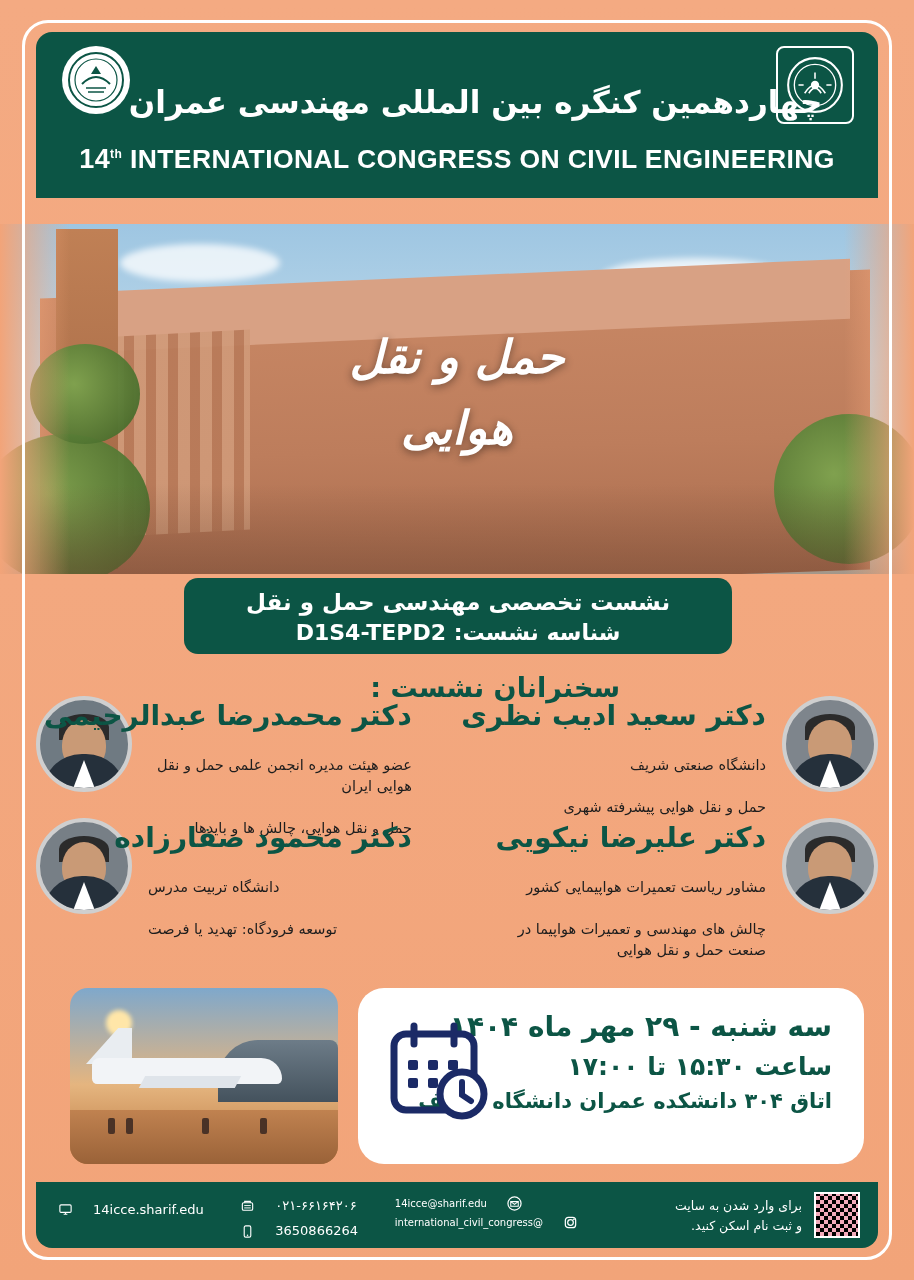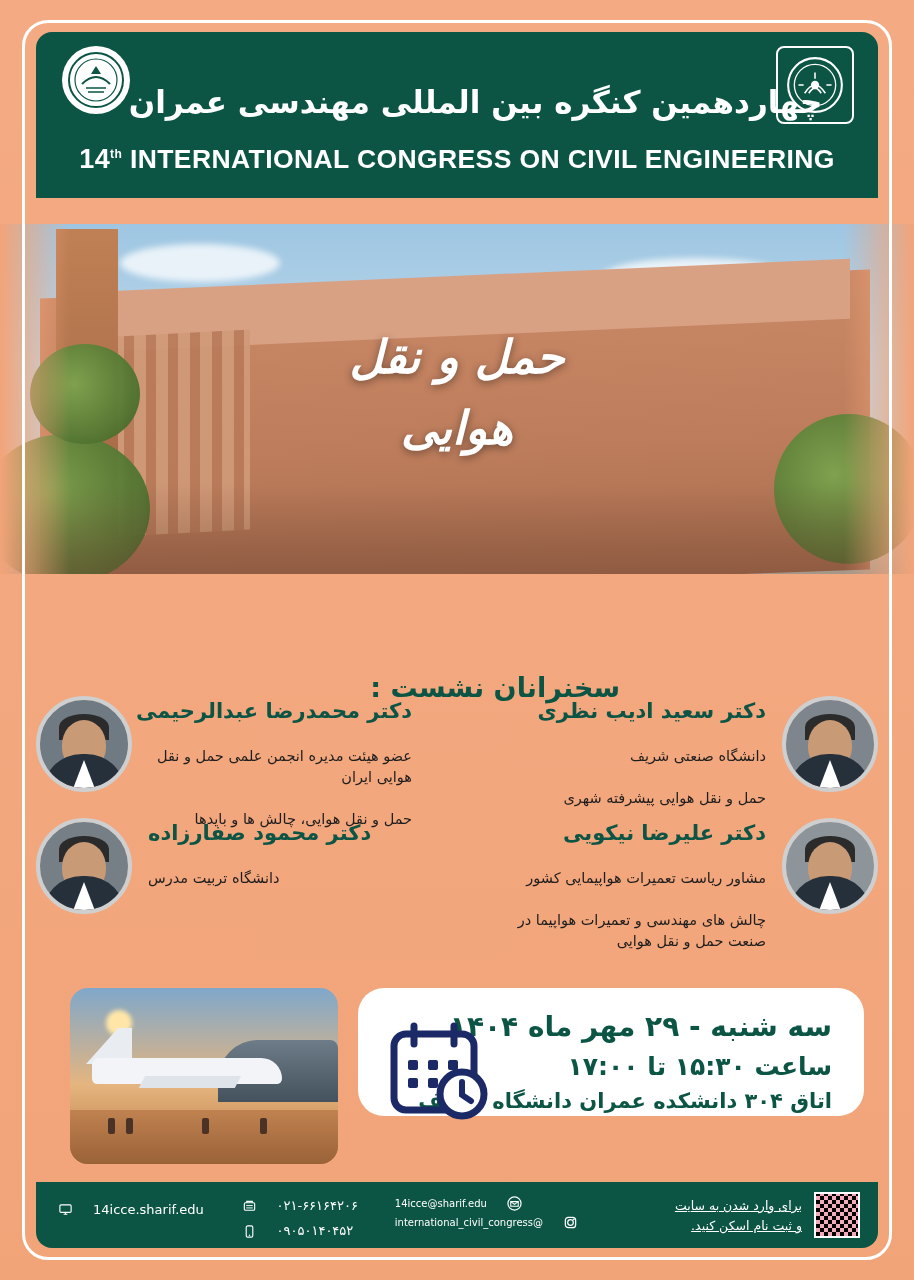--- a/index.html
+++ b/index.html
@@ -221,21 +221,21 @@
     background: #ffffff;
     clip-path: polygon(50% 0, 100% 100%, 0 100%);
   }
   .sp .photo.bg-a { background:#7e858c; }
   .sp .photo.bg-b { background:#6f7a82; }
   .sp .photo.bg-c { background:#8d949a; }
   .sp .photo.bg-d { background:#777f86; }
   .sp .txt { position: absolute; top: 2px; }
   .sp .name {
     color: #0c5545;
-    font-size: 21px;
+    font-size: 28px;
     font-weight: bold;
     line-height: 1.3;
     white-space: nowrap;
   }
   .sp .aff {
     color: #1d1d1d;
     font-size: 14.5px;
     line-height: 1.45;
     margin-top: 21px;
   }
@@ -251,21 +251,21 @@
   .sp.l1 .photo { left: 0; }
   .sp.l1 .txt { left: 112px; text-align: right; width: 264px; }
   .sp.l2 { left: 0; top: 146px; }
   .sp.l2 .photo { left: 0; }
   .sp.l2 .txt { left: 112px; text-align: left; width: 264px; }
 
   
   .whenwhere {
     position: absolute;
     left: 358px; top: 988px;
-    width: 506px; height: 128px;
+    width: 506px; height: 176px;
     background: #ffffff;
     border-radius: 26px;
     direction: rtl;
     padding: 18px 24px 0 0;
   }
   .whenwhere .cal {
     position: absolute;
     left: 30px; top: 32px;
     width: 104px; height: 104px;
   }
@@ -333,21 +333,21 @@
     position: absolute; right: 18px; top: 10px;
     width: 46px; height: 46px;
     background:
       repeating-linear-gradient(90deg,#fff 0 4px,#0c5545 4px 8px),
       repeating-linear-gradient(0deg,#fff 0 4px,#0c5545 4px 8px);
     background-blend-mode: difference;
     border: 2px solid #ffffff;
   }
   .footer .qr-note {
     position: absolute; right: 76px; top: 14px;
-    font-size: 12.5px; line-height: 1.6; text-align: right; text-decoration: underline;
+    font-size: 12.5px; line-height: 1.6; text-align: right;
   }
   .footer .email-col {
     position: absolute; right: 300px; top: 12px;
     font-size: 10px; line-height: 1.9; text-align: right;
   }
   .footer .phone-col {
     position: absolute; right: 520px; top: 12px;
     font-size: 13px; line-height: 1.9; text-align: left;
     direction: ltr;
   }
@@ -413,20 +413,24 @@
     <div class="tree" style="right:-10px; top:190px; width:150px; height:150px;"></div>
     <div class="shade"></div>
     <div class="veil-left"></div>
     <div class="veil-right"></div>
     <div class="hero-title">
       <div>حمل و نقل</div>
       <div>هوایی</div>
     </div>
   </div>
 
+  <div class="session-bar">
+    <div class="l1">نشست تخصصی مهندسی حمل و نقل</div>
+    <div class="l2">شناسه نشست: D1S4-TEPD2</div>
+  </div>
 
   <div class="speakers">
     <div class="speakers-title">سخنرانان نشست :</div>
 
     <div class="sp r1">
       <div class="photo bg-a">
         <div class="hair"></div>
           <div class="face"></div>
           <div class="body"></div>
           <div class="shirt"></div>
@@ -469,20 +473,21 @@
     <div class="sp l2">
       <div class="photo bg-d">
         <div class="hair"></div>
           <div class="face"></div>
           <div class="body"></div>
           <div class="shirt"></div>
       </div>
       <div class="txt">
         <div class="name">دکتر محمود صفارزاده</div>
         <div class="aff">دانشگاه تربیت مدرس</div>
+        <div class="aff">توسعه فرودگاه: تهدید یا فرصت</div>
       </div>
     </div>
   </div>
 
   <div class="plane-photo">
     <div class="sun"></div>
     <div class="terminal"></div>
     <div class="ground"></div>
     <div class="tail"></div>
     <div class="body"></div>
@@ -555,21 +560,21 @@
         </span>
         <span>۰۲۱-۶۶۱۶۴۲۰۶</span>
       </div>
       <div class="row" style="justify-content:flex-start;">
         <span class="ic">
           <svg viewBox="0 0 16 16">
               <rect x="4.5" y="2" width="7" height="12" rx="1.6" fill="none" stroke="#fff" stroke-width="1.2"></rect>
               <circle cx="8" cy="12" r="0.8" fill="#fff"></circle>
             </svg>
         </span>
-        <span>۰۹۰۵۰۱۴۰۴۵۲</span>
+        <span>3650866264</span>
       </div>
     </div>
 
     <div class="web-col">
       <div class="row" style="justify-content:flex-start;">
         <span class="ic">
           <svg viewBox="0 0 16 16">
               <rect x="2" y="3" width="12" height="8" rx="1.2" fill="none" stroke="#fff" stroke-width="1.2"></rect>
               <path d="M6 13h4M8 11v2" stroke="#fff" stroke-width="1.2"></path>
             </svg>

